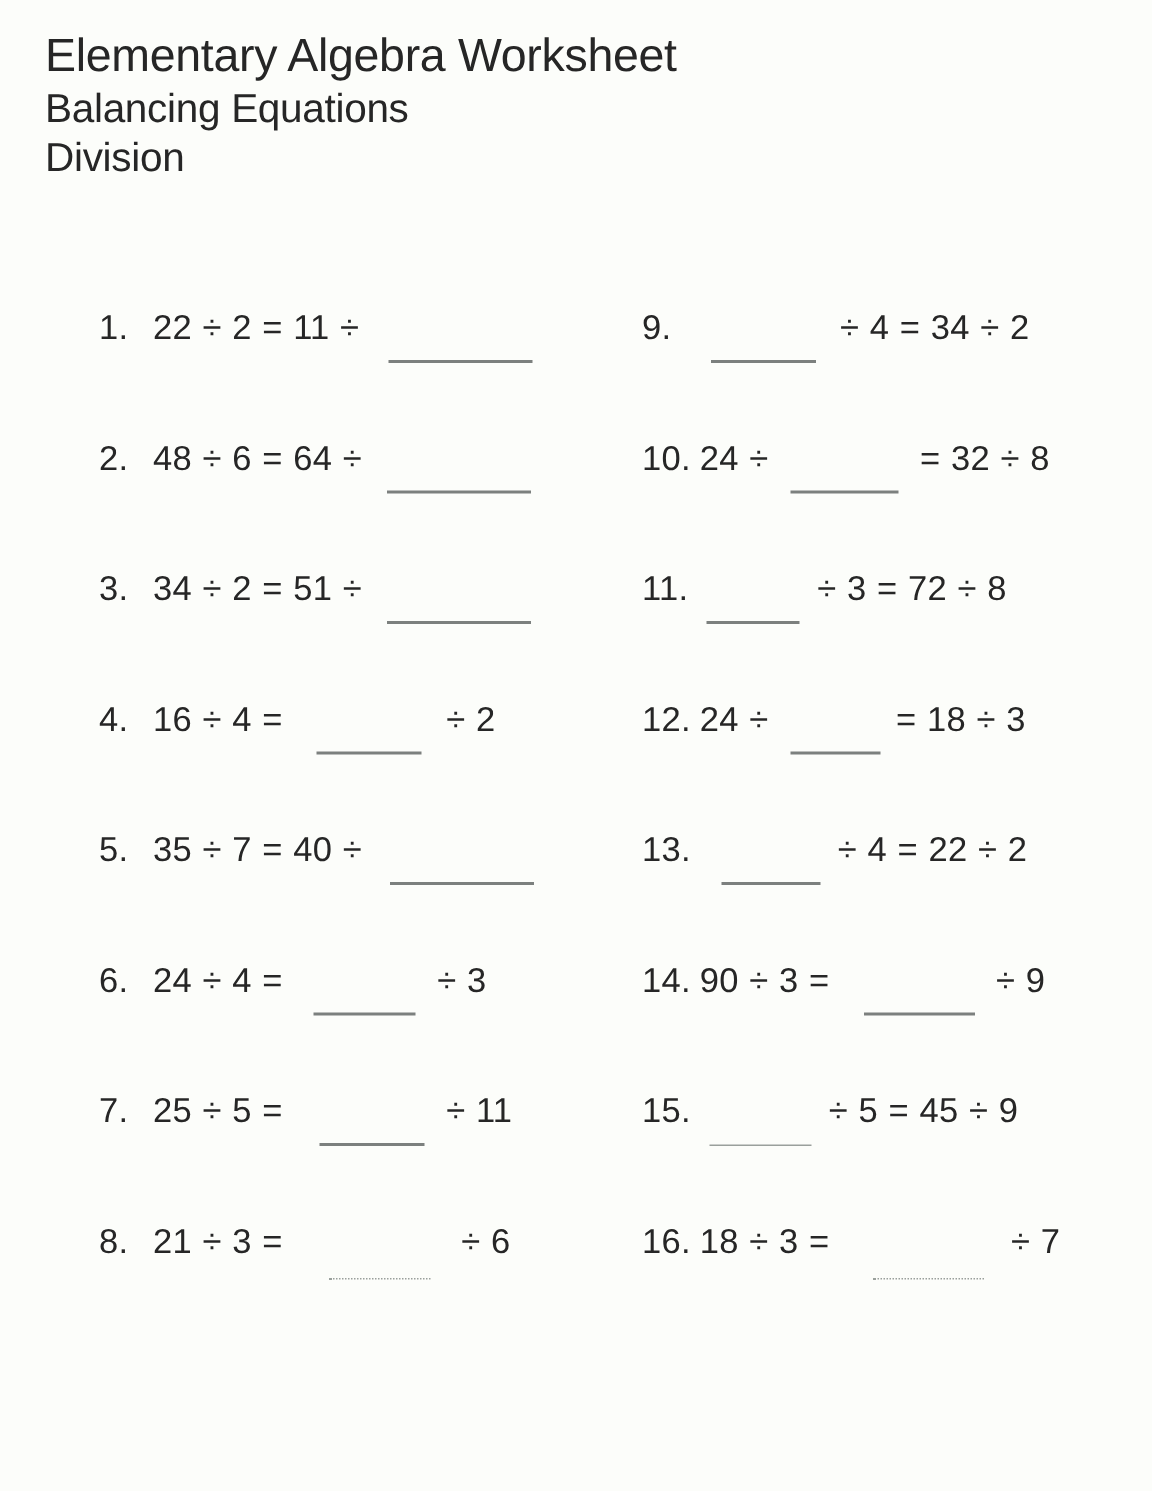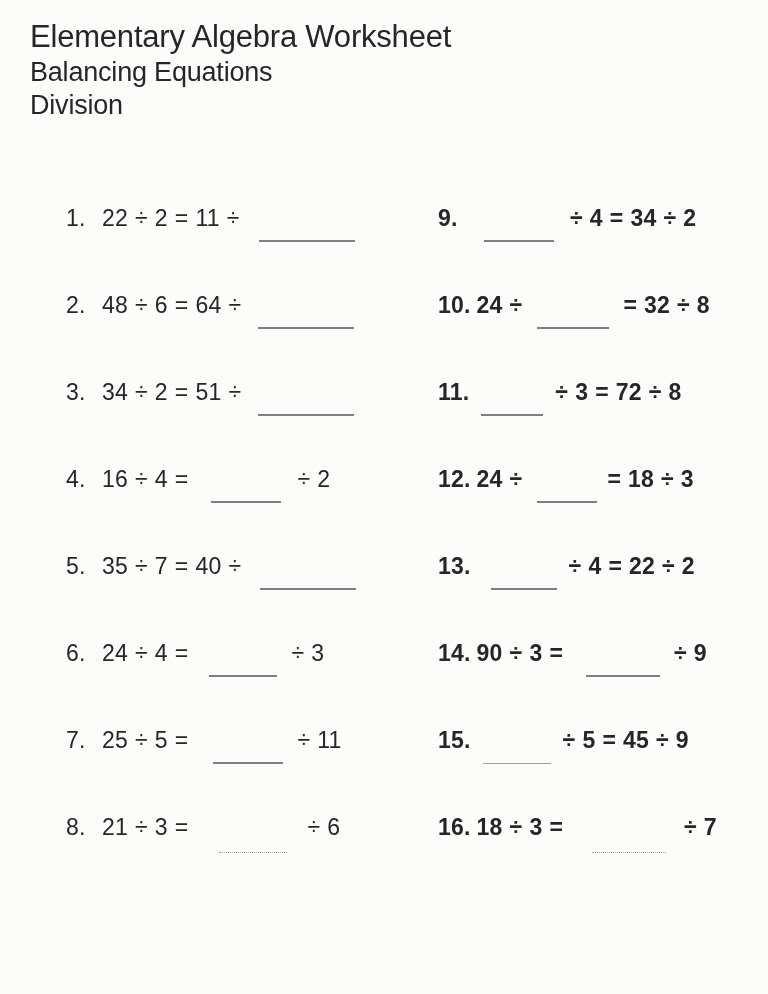--- a/index.html
+++ b/index.html
@@ -81,21 +81,21 @@
     position: relative;
     height: 87px;
   }
   .pcell {
     position: absolute;
     top: 0;
     height: 87px;
     white-space: nowrap;
   }
   .pcell.left  { left: 34px;  }
-  .pcell.right { left: 406px; font-weight: bold; }
+  .pcell.right { left: 396px; }
 
   .pline {
     position: relative;
     display: inline-block;
     font-size: 23px;
     line-height: 30px;
     color: #262626;
     letter-spacing: 0.2px;
   }
   .pnum {

